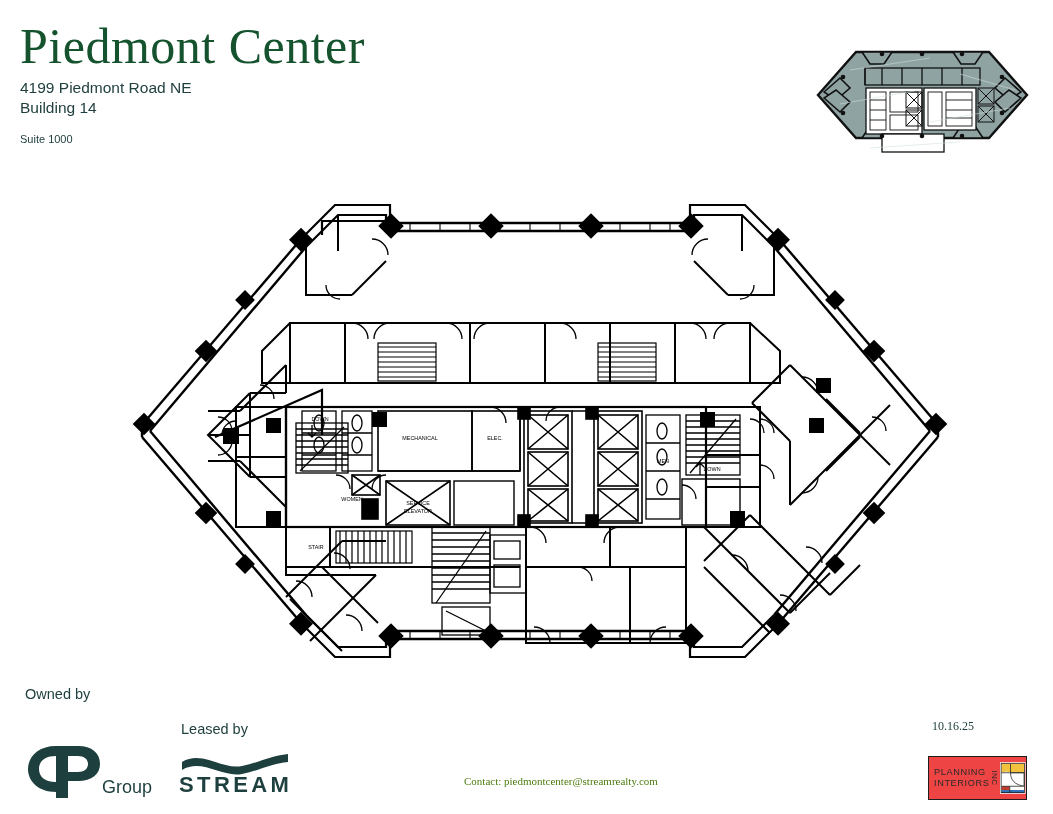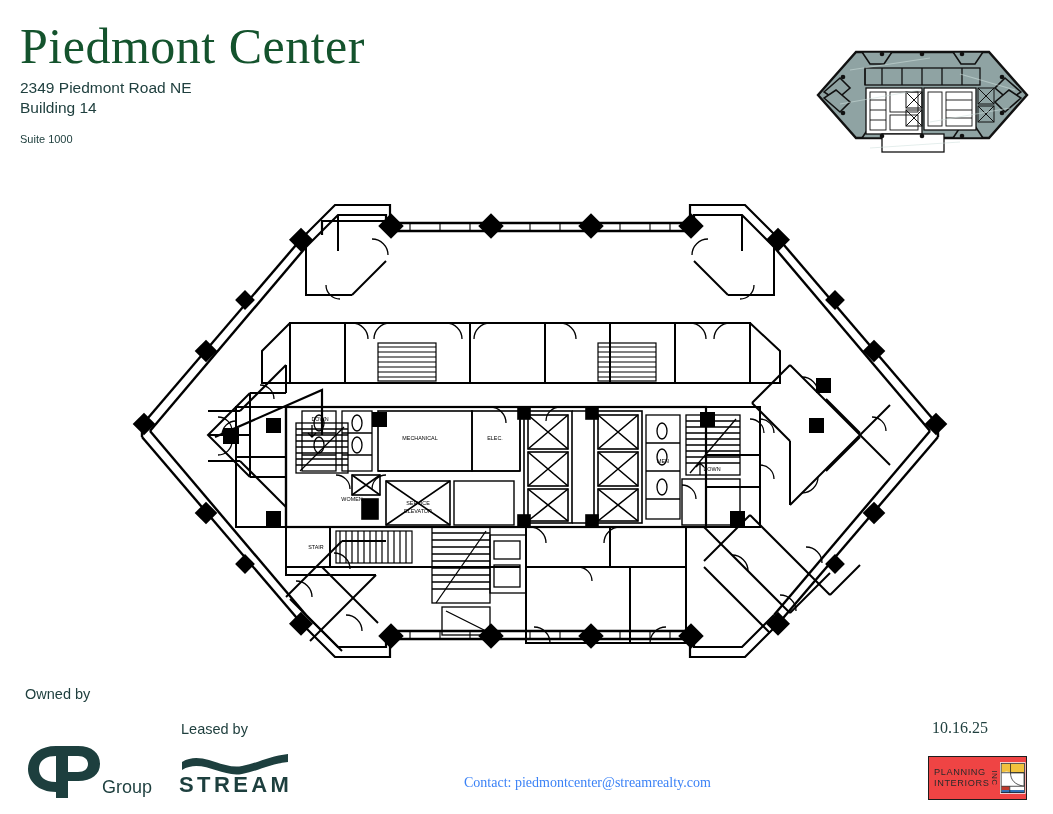--- a/index.html
+++ b/index.html
@@ -99,30 +99,30 @@
   #leased-by-label { left: 181px; top: 721px; }
 
   #cp-logo { position: absolute; left: 22px; top: 743px; width: 132px; height: 55px; }
   #stream-logo { position: absolute; left: 178px; top: 748px; width: 115px; height: 48px; }
 
   #contact-line {
     position: absolute;
     left: 464px;
     top: 775px;
     font-family: "Liberation Serif", serif;
-    font-size: 14px;
-    color: #3b82f6;
+    font-size: 11px;
+    color: #4d7c0f;
     white-space: nowrap;
   }
   #plan-date {
     position: absolute;
     left: 932px;
     top: 719px;
     font-family: "Liberation Serif", serif;
-    font-size: 16px;
+    font-size: 12px;
     color: #20403f;
   }
   #pi-logo {
     position: absolute;
     left: 928px;
     top: 756px;
     width: 97px;
     height: 42px;
     border: 1.3px solid #1d1d1d;
     background: #ef4444;
@@ -151,21 +151,21 @@
     transform: rotate(90deg);
   }
   #pi-art { width: 34px; height: 100%; }
 </style>
 </head>
 <body>
 
 <div id="header-block">
   <div id="building-title">Piedmont Center</div>
   <div id="address-block">
-    <div>2349 Piedmont Road NE</div>
+    <div>4199 Piedmont Road NE</div>
     <div>Building 14</div>
   </div>
   <div id="suite-block">
     <div>Suite 1000</div>
   </div>
 </div>
 
 <div id="keyplan-wrap">
 
   <svg id="keyplan-figure" viewBox="0 0 225 130">

